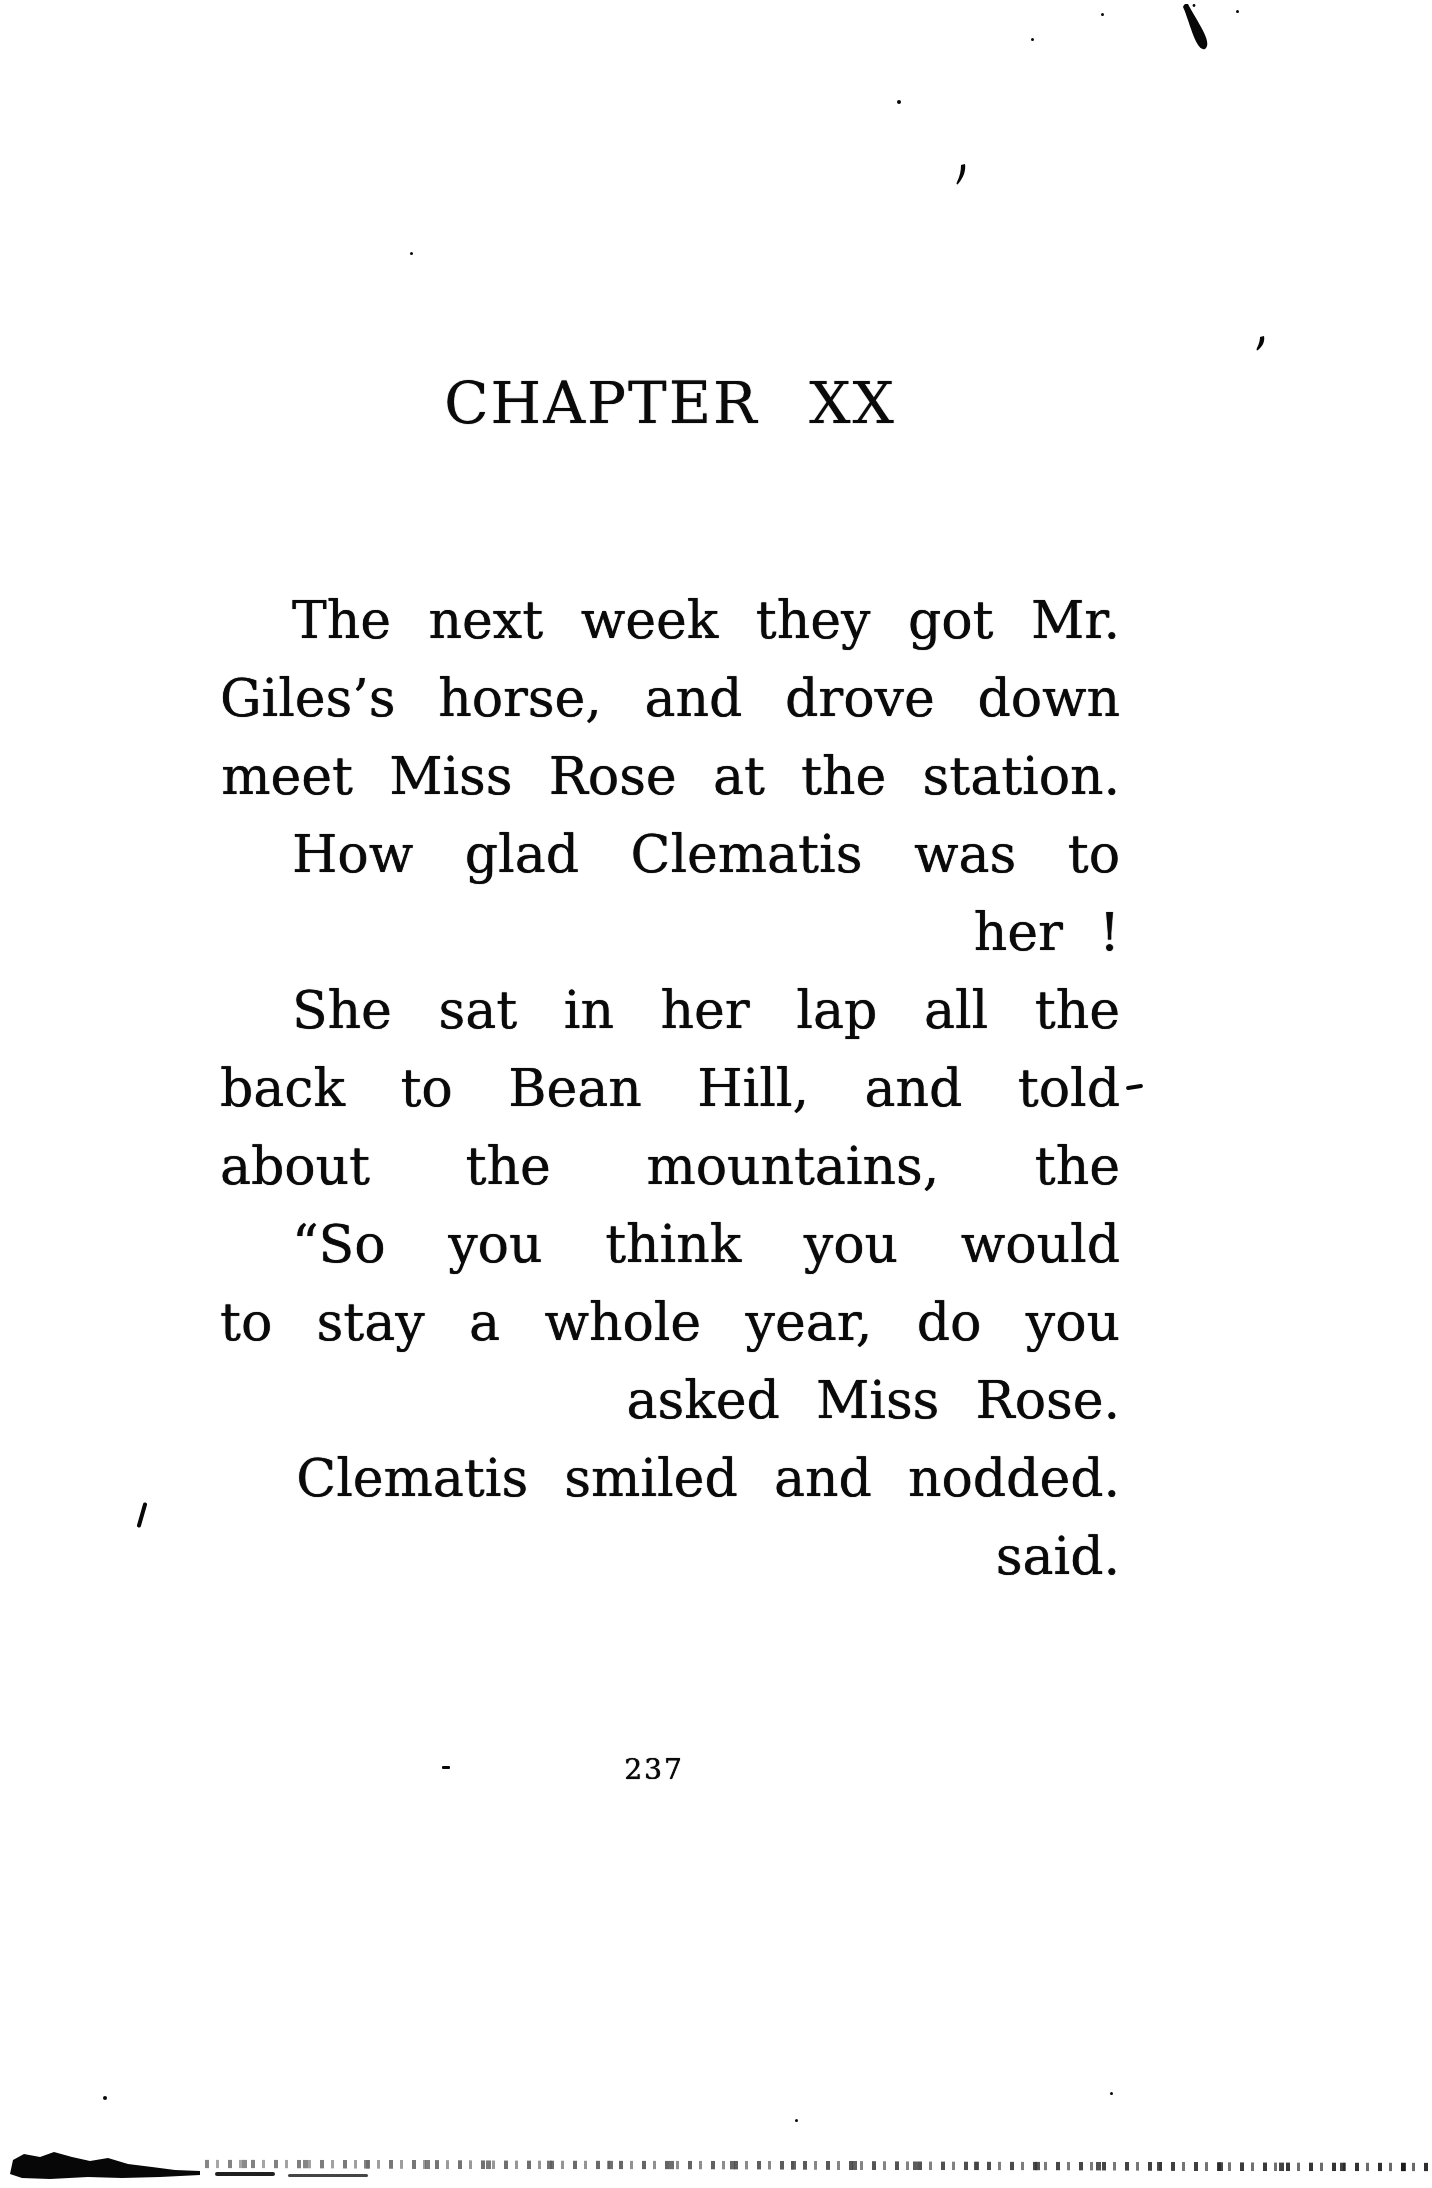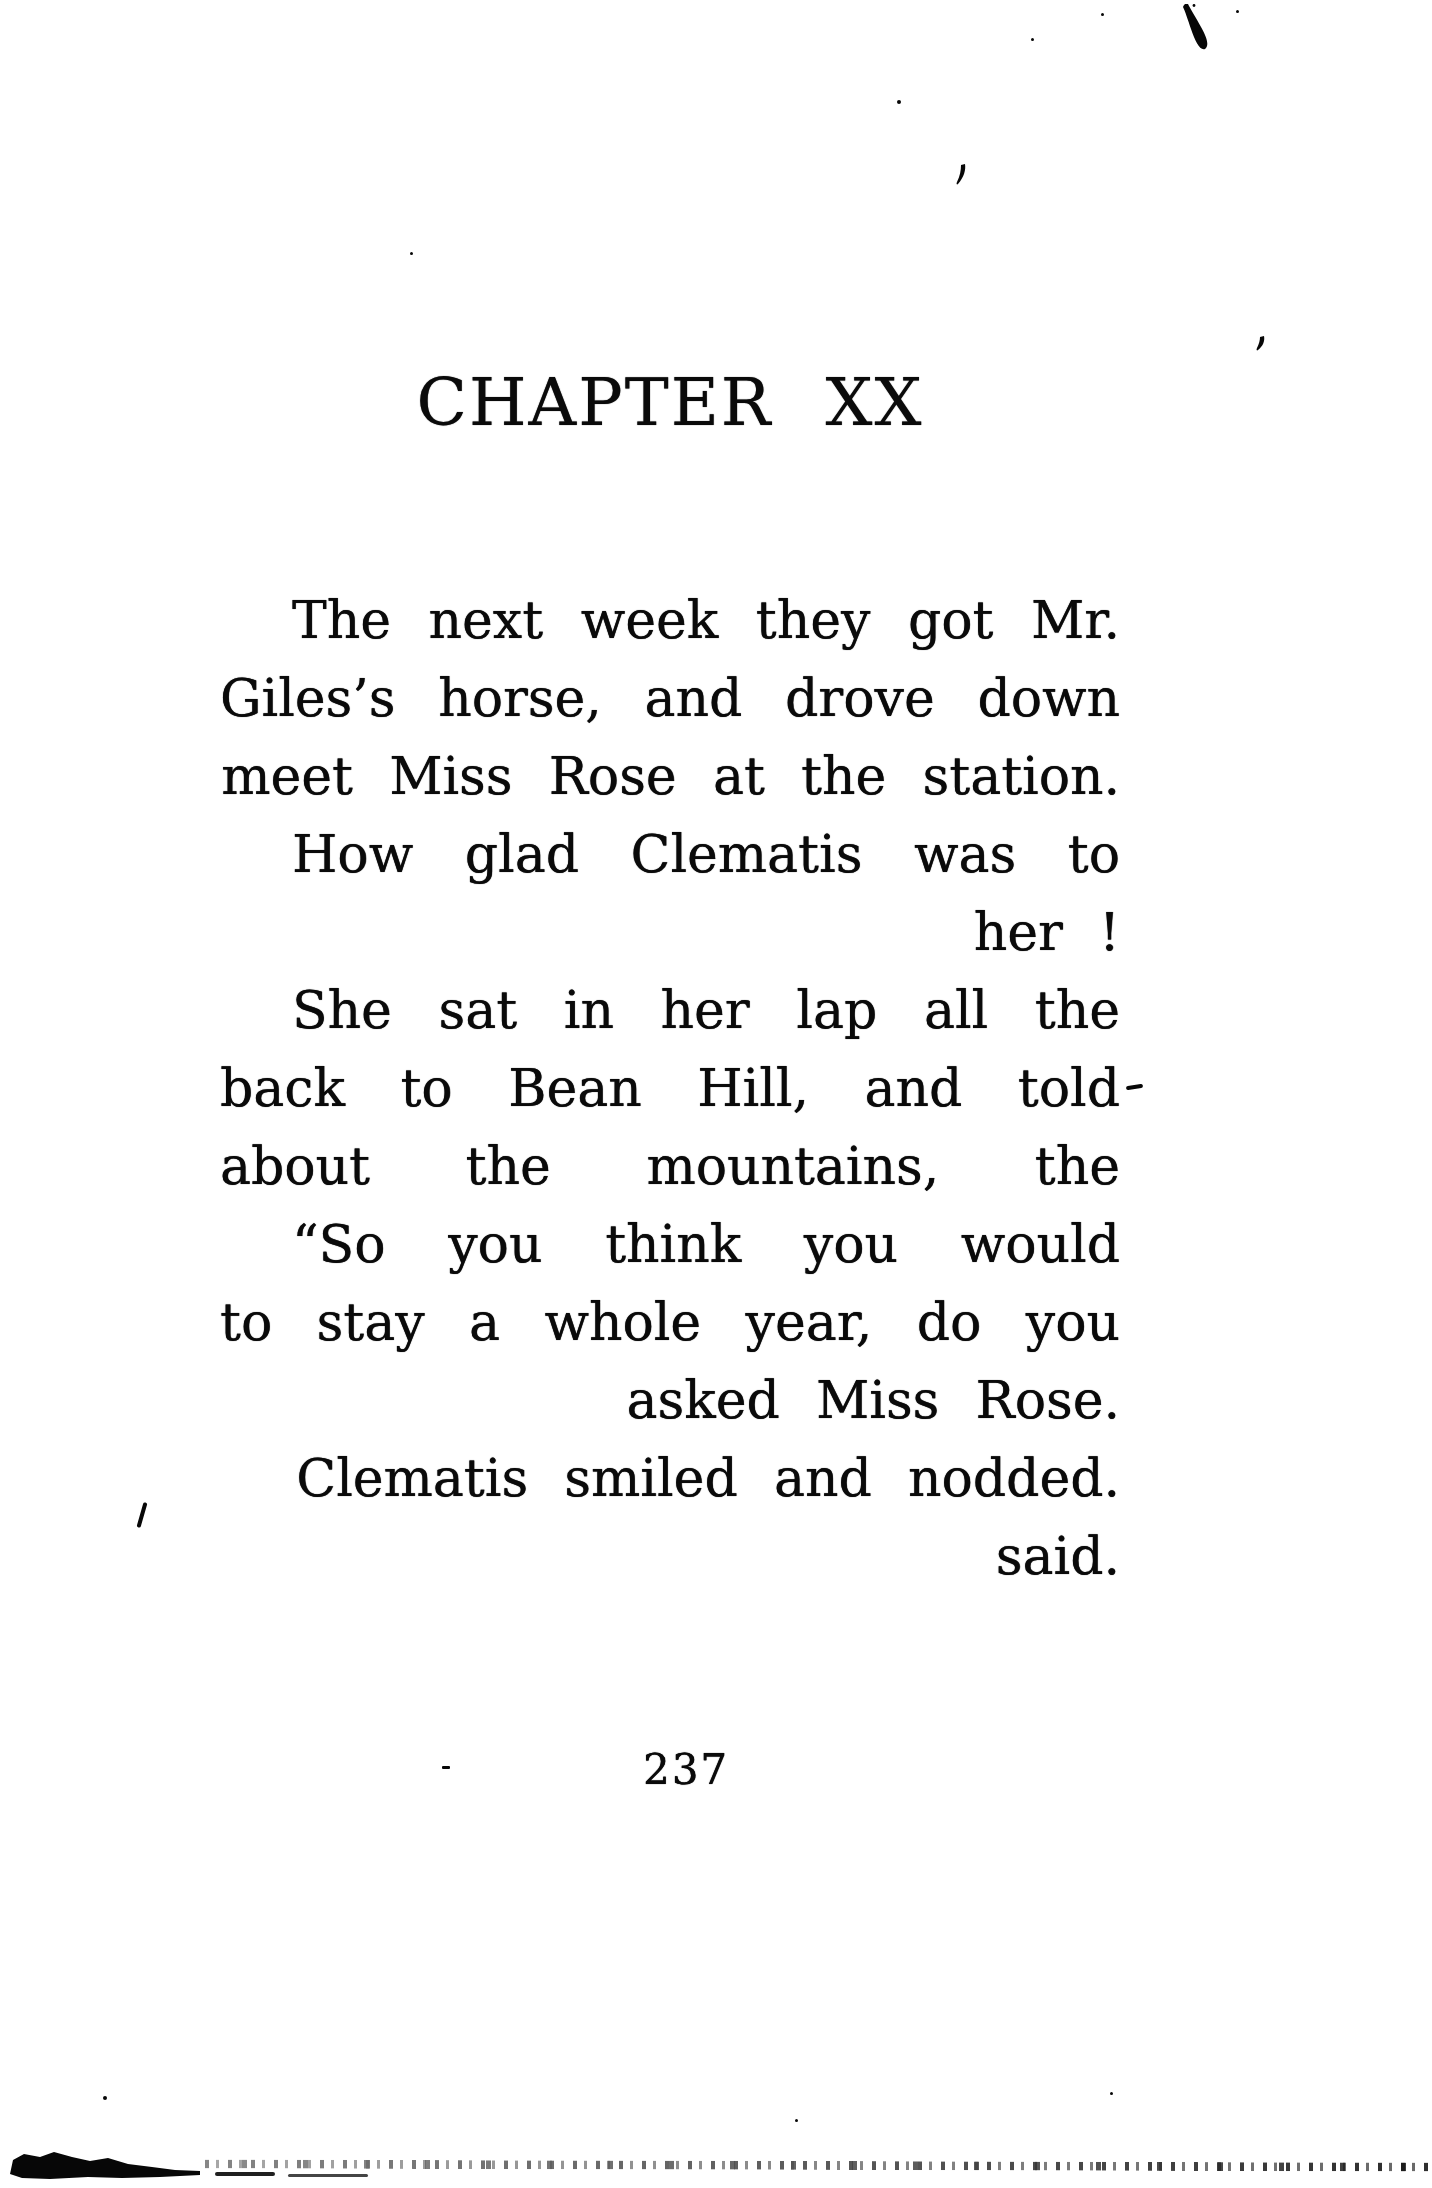--- a/index.html
+++ b/index.html
@@ -7,21 +7,21 @@
     position:relative;
     width:1432px;height:2188px;
     background:#ffffff;
     overflow:hidden;
     color:#0a0a0a;
     font-family:"DejaVu Serif","Liberation Serif",serif;
   }
   .chapter-heading{
     position:absolute;left:220px;top:368px;width:900px;
     text-align:center;
-    font-size:66px;line-height:70px;
+    font-size:58px;line-height:70px;
     letter-spacing:2px;word-spacing:30px;
     text-shadow:0 0 1px rgba(0,0,0,.75);
     white-space:nowrap;
   }
   .story-title{
     position:absolute;left:200px;top:494px;width:940px;
     text-align:center;
     font-size:58px;line-height:62px;
     letter-spacing:2px;word-spacing:16px;
     text-shadow:0 0 1px rgba(0,0,0,.8), 0.4px 0 0 rgba(0,0,0,.6);
@@ -35,23 +35,23 @@
   .line{
     height:78px;line-height:78px;
     overflow:hidden;
     word-spacing:0.38em;
     text-align:right;
   }
   .line.justify{text-align:justify;}
   .line.justify::after{content:"";display:inline-block;width:100%;height:0;}
   .line.indent{text-indent:72px;}
   .page-number{
-    position:absolute;left:236px;top:1748px;width:900px;
+    position:absolute;left:204px;top:1748px;width:900px;
     text-align:center;
-    font-size:42px;line-height:44px;
+    font-size:28px;line-height:44px;
     letter-spacing:2px;
     text-shadow:0 0 1px rgba(0,0,0,.85), 0.4px 0 0 rgba(0,0,0,.7);
   }
   .mark{position:absolute;background:#070707;}
   .dot{border-radius:50%;}
   .streak{
     position:absolute;left:205px;top:2161px;width:1227px;height:9px;
     background:
       repeating-linear-gradient(90deg, rgba(10,10,10,.9) 0 4px, transparent 4px 11px, rgba(10,10,10,.65) 11px 14px, transparent 14px 23px),
       repeating-linear-gradient(90deg, transparent 0 37px, rgba(10,10,10,.85) 37px 42px, transparent 42px 61px);

